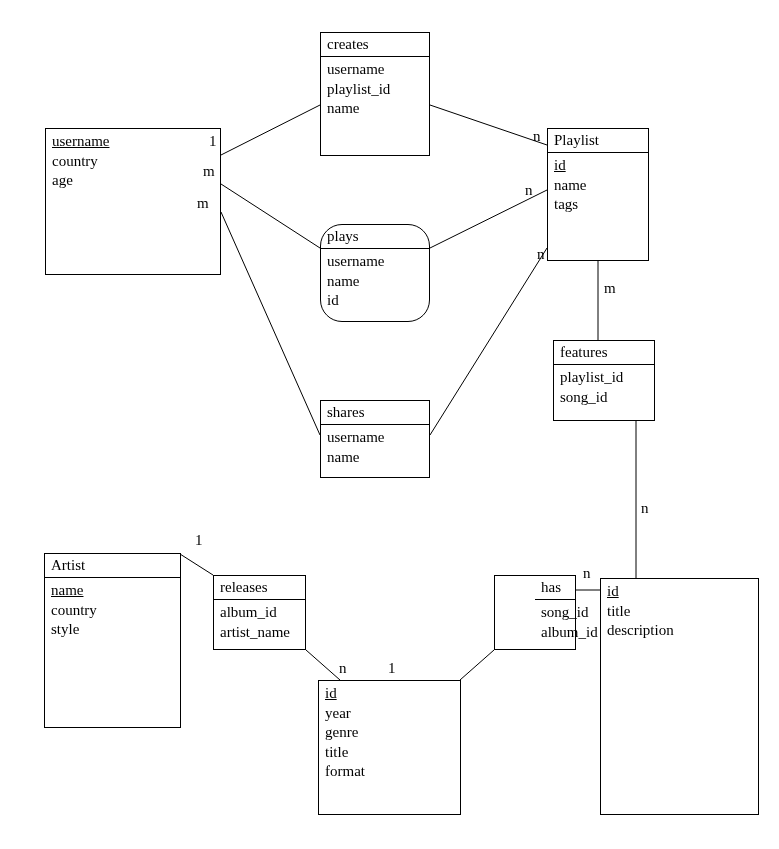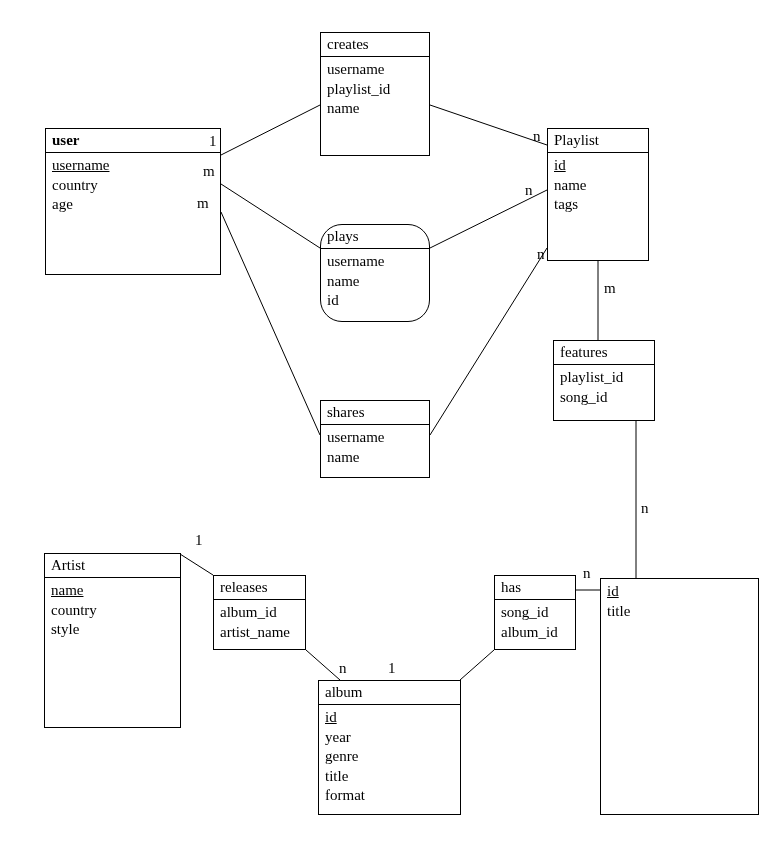--- a/index.html
+++ b/index.html
@@ -76,21 +76,20 @@
   <line x1="600" y1="590" x2="576" y2="590" stroke="#000" stroke-width="1"></line>
 
   <line x1="494" y1="650" x2="460" y2="680" stroke="#000" stroke-width="1"></line>
 
   <line x1="340" y1="680" x2="306" y2="650" stroke="#000" stroke-width="1"></line>
 
   <line x1="213" y1="575" x2="180" y2="554" stroke="#000" stroke-width="1"></line>
 </svg>
 
 <div class="entity" style="left:45px; top:128px; width:176px; height:147px;">
-  <div class="title bold">user</div>
   <div class="body">
     <span class="attr key">username</span>
     <span class="attr">country</span>
     <span class="attr">age</span>
   </div>
 </div>
 
 <div class="entity" style="left:320px; top:32px; width:110px; height:124px;">
   <div class="title">creates</div>
   <div class="body">
@@ -145,42 +144,42 @@
 
 <div class="entity" style="left:213px; top:575px; width:93px; height:75px;">
   <div class="title">releases</div>
   <div class="body">
     <span class="attr">album_id</span>
     <span class="attr">artist_name</span>
   </div>
 </div>
 
 <div class="entity" style="left:318px; top:680px; width:143px; height:135px;">
-  <div class="title">album</div>
   <div class="body">
     <span class="attr key">id</span>
     <span class="attr">year</span>
     <span class="attr">genre</span>
     <span class="attr">title</span>
     <span class="attr">format</span>
   </div>
 </div>
 
-<div class="entity" style="left:494px; top:575px; width:82px; height:75px;">
+<div class="entity" style="left:494px; top:575px; width:82px; height:75px;padding-left:40px;">
   <div class="title">has</div>
   <div class="body">
     <span class="attr">song_id</span>
     <span class="attr">album_id</span>
   </div>
 </div>
 
 <div class="entity" style="left:600px; top:578px; width:159px; height:237px;">
   <div class="body">
     <span class="attr key">id</span>
     <span class="attr">title</span>
+    <span class="attr">description</span>
   </div>
 </div>
 
 <div class="card" style="left:209px; top:133px;">1</div>
 <div class="card" style="left:203px; top:163px;">m</div>
 <div class="card" style="left:197px; top:195px;">m</div>
 <div class="card" style="left:533px; top:128px;">n</div>
 <div class="card" style="left:525px; top:182px;">n</div>
 <div class="card" style="left:537px; top:246px;">n</div>
 <div class="card" style="left:604px; top:280px;">m</div>

